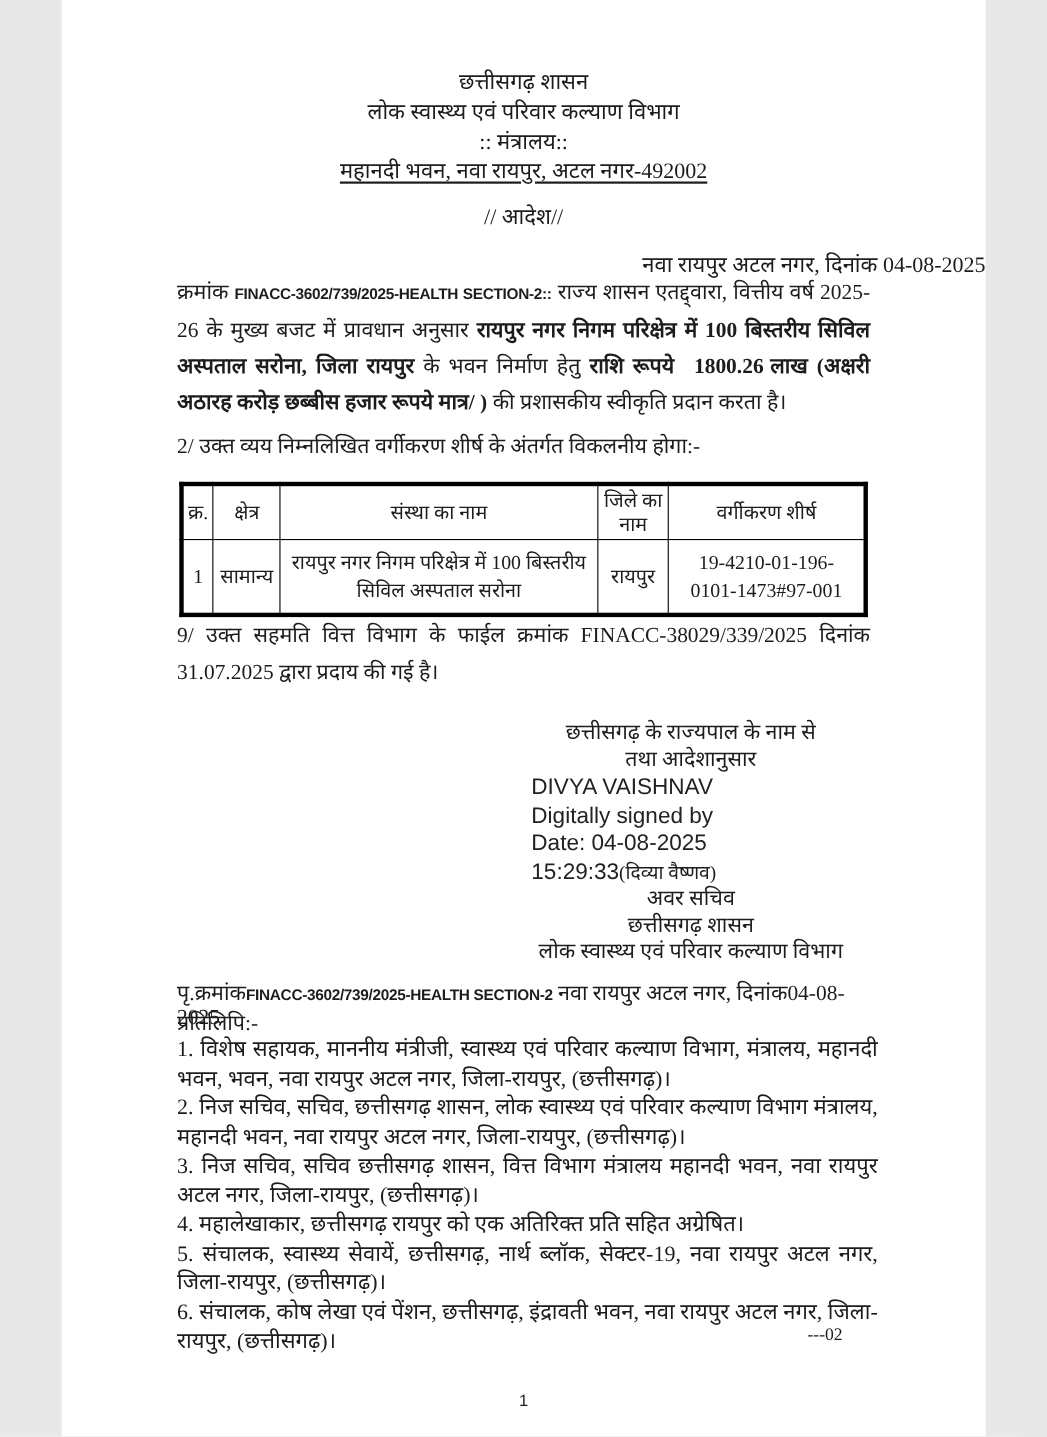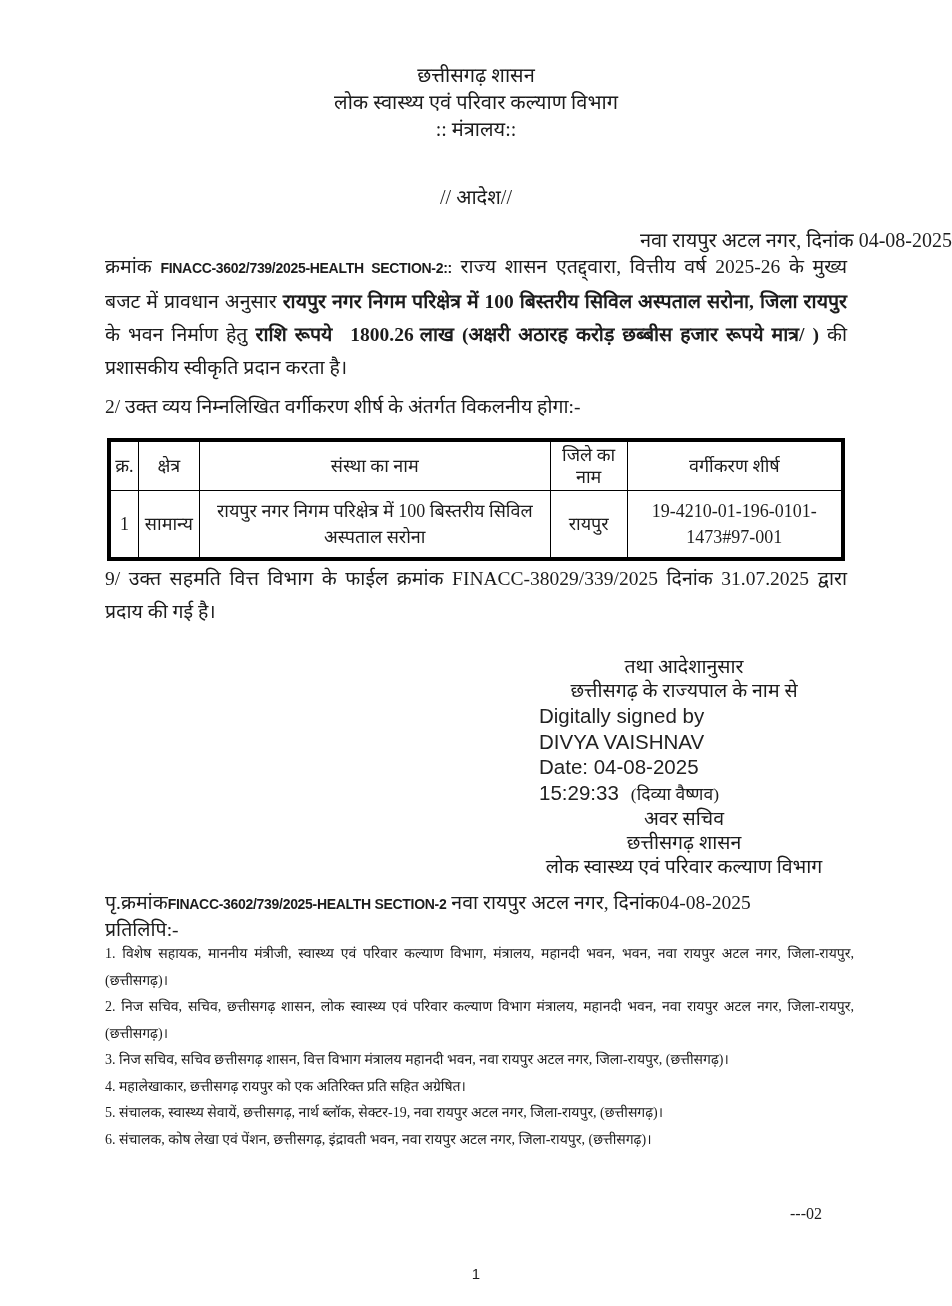--- a/index.html
+++ b/index.html
@@ -1,18 +1,18 @@
 <!DOCTYPE html>
 <html><head>
 <meta charset="utf-8">
 <style>
   html,body { margin:0; padding:0; background:#e8e8e8; }
   .page {
     position:relative;
-    width:952px; height:1306px;
+    width:840px; height:1306px;
     margin:0 auto;
     background:#ffffff;
     color:#1c1c1c;
     font-family:"Liberation Serif","DejaVu Serif",serif;
     overflow:hidden;
   }
   .abs { position:absolute; left:0; right:0; }
   .center { text-align:center; }
 
   
@@ -46,41 +46,42 @@
   .col-dist { width:10.5%; } .col-head { width:29.5%; }
   .head-code { font-family:"Liberation Serif","DejaVu Serif",serif; font-size:18px; }
 
   
   .sig-block { top:655px; left:auto; right:107px; width:322px; }
   .sig-line { font-size:19.5px; line-height:24px; text-align:center; }
   .digital {
     font-family:"Liberation Sans","DejaVu Sans",sans-serif;
     font-size:20.5px; line-height:25.5px; color:#222; text-align:left; padding-left:16px;
   }
-  .hindi-name { font-family:"Liberation Serif","DejaVu Serif",serif; font-size:17.5px; color:#1c1c1c; margin-left:12px; }
+  .hindi-name { font-family:"Liberation Serif","DejaVu Serif",serif; font-size:17.5px; color:#1c1c1c; }
 
   
   .endorse-ref { top:888px; left:105px; right:100px; font-size:19.5px; }
   .copy-label { top:915px; left:105px; font-size:19.5px; }
   .copy-list { top:941px; left:105px; right:98px; }
-  .copy-item { font-size:14px; line-height:26.5px; text-align:justify; }
+  .copy-item { font-size:20px; line-height:26.5px; text-align:justify; }
 
   
   .footnote { top:1205px; text-align:right; padding-right:130px; box-sizing:border-box; font-size:16px; }
   .page-num { top:1265px; font-family:"Liberation Sans","DejaVu Sans",sans-serif; font-size:15px; }
 </style>
 </head>
 <body>
 
 <div class="page">
 
   <div class="abs header-block center">
     <div>छत्तीसगढ़ शासन</div>
     <div>लोक स्वास्थ्य एवं परिवार कल्याण विभाग</div>
     <div>:: मंत्रालय::</div>
+    <div class="addr-underline">महानदी भवन, नवा रायपुर, अटल नगर-492002</div>
   </div>
 
   <div class="abs order-title center">// आदेश//</div>
 
   <div class="abs date-line">नवा रायपुर अटल नगर, दिनांक 04-08-2025</div>
 
   <div class="abs para para1"><span>क्रमांक </span><span class="code">FINACC-3602/739/2025-HEALTH SECTION-2::</span><span> राज्य शासन एतद्द्वारा, वित्तीय वर्ष 2025-26 के मुख्य बजट में प्रावधान अनुसार </span><span class="b">रायपुर नगर निगम परिक्षेत्र में 100 बिस्तरीय सिविल अस्पताल सरोना, जिला रायपुर</span><span> के भवन निर्माण हेतु </span><span class="b">राशि रूपये</span><span class="amount latin-serif">1800.26</span><span class="b">लाख (अक्षरी अठारह करोड़ छब्बीस हजार रूपये मात्र/ )</span><span> की प्रशासकीय स्वीकृति प्रदान करता है।</span></div>
 
   <div class="abs para para2">2/ उक्त व्यय निम्नलिखित वर्गीकरण शीर्ष के अंतर्गत विकलनीय होगा:-</div>
 
@@ -110,25 +111,25 @@
           <td>रायपुर</td>
           <td class="head-code">19-4210-01-196-0101-1473#97-001</td>
         </tr>
       </tbody>
     </table>
   </div>
 
   <div class="abs para para3"><span>9/ उक्त सहमति वित्त विभाग के फाईल क्रमांक </span><span class="latin-serif">FINACC-38029/339/2025</span><span> दिनांक 31.07.2025 द्वारा प्रदाय की गई है।</span></div>
 
   <div class="abs sig-block">
+    <div class="sig-line">छत्तीसगढ़ के राज्यपाल के नाम से</div>
     <div class="sig-line">तथा आदेशानुसार</div>
-    <div class="sig-line">छत्तीसगढ़ के राज्यपाल के नाम से</div>
     <div class="digital">
+      <div>DIVYA VAISHNAV</div>
       <div>Digitally signed by</div>
-      <div>DIVYA VAISHNAV</div>
       <div>Date: 04-08-2025</div>
       <div><span>15:29:33</span><span class="hindi-name">(दिव्या वैष्णव)</span></div>
     </div>
     <div class="sig-line">अवर सचिव</div>
     <div class="sig-line">छत्तीसगढ़ शासन</div>
     <div class="sig-line">लोक स्वास्थ्य एवं परिवार कल्याण विभाग</div>
   </div>
 
   <div class="abs endorse-ref"><span>पृ.क्रमांक</span><span class="code">FINACC-3602/739/2025-HEALTH SECTION-2</span><span> नवा रायपुर अटल नगर, दिनांक04-08-2025</span></div>
 

